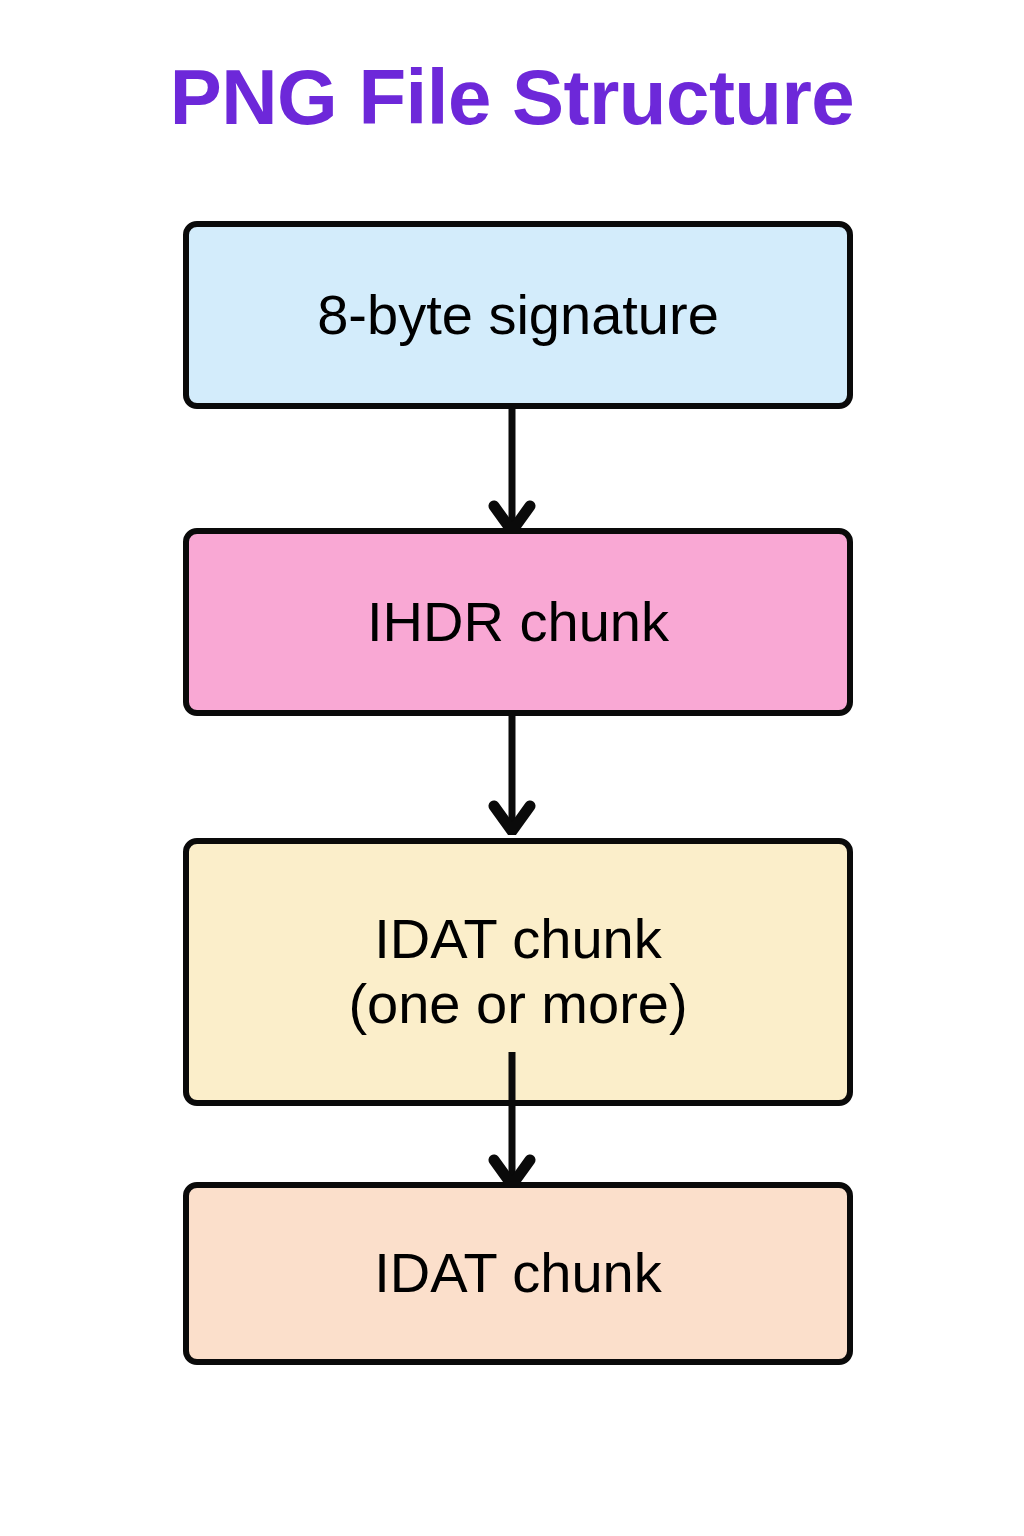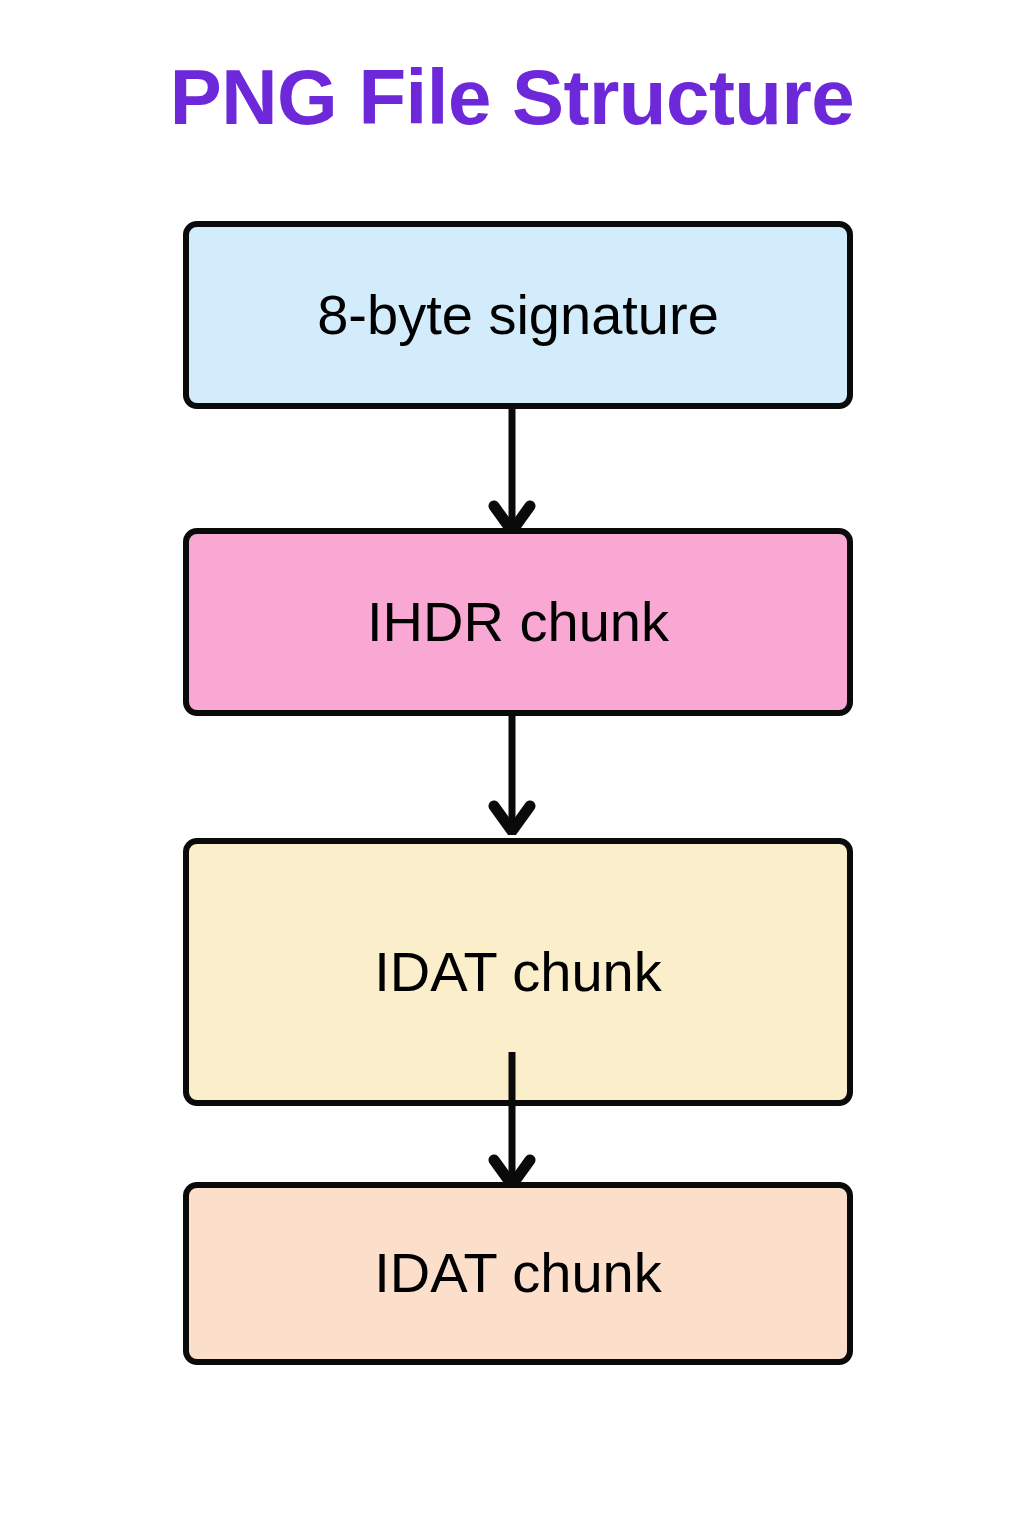--- a/index.html
+++ b/index.html
@@ -107,20 +107,21 @@
 
   <div class="connector" id="connector-2">
     <svg width="1024" height="125" viewBox="0 0 1024 125">
       <line x1="512" y1="0" x2="512" y2="121" stroke="#0a0a0a" stroke-width="7"></line>
       <polyline points="494,96 512,121 530,96" fill="none" stroke="#0a0a0a" stroke-width="11" stroke-linecap="round" stroke-linejoin="round"></polyline>
     </svg>
   </div>
 
   <div class="node" id="node-idat">
     <span class="line">IDAT chunk</span>
+    <span class="line">(one or more)</span>
   </div>
 
   <div class="connector" id="connector-3">
     <svg width="1024" height="137" viewBox="0 0 1024 137">
       <line x1="512" y1="0" x2="512" y2="133" stroke="#0a0a0a" stroke-width="7"></line>
       <polyline points="494,108 512,133 530,108" fill="none" stroke="#0a0a0a" stroke-width="11" stroke-linecap="round" stroke-linejoin="round"></polyline>
     </svg>
   </div>
 
   <div class="node" id="node-iend">

